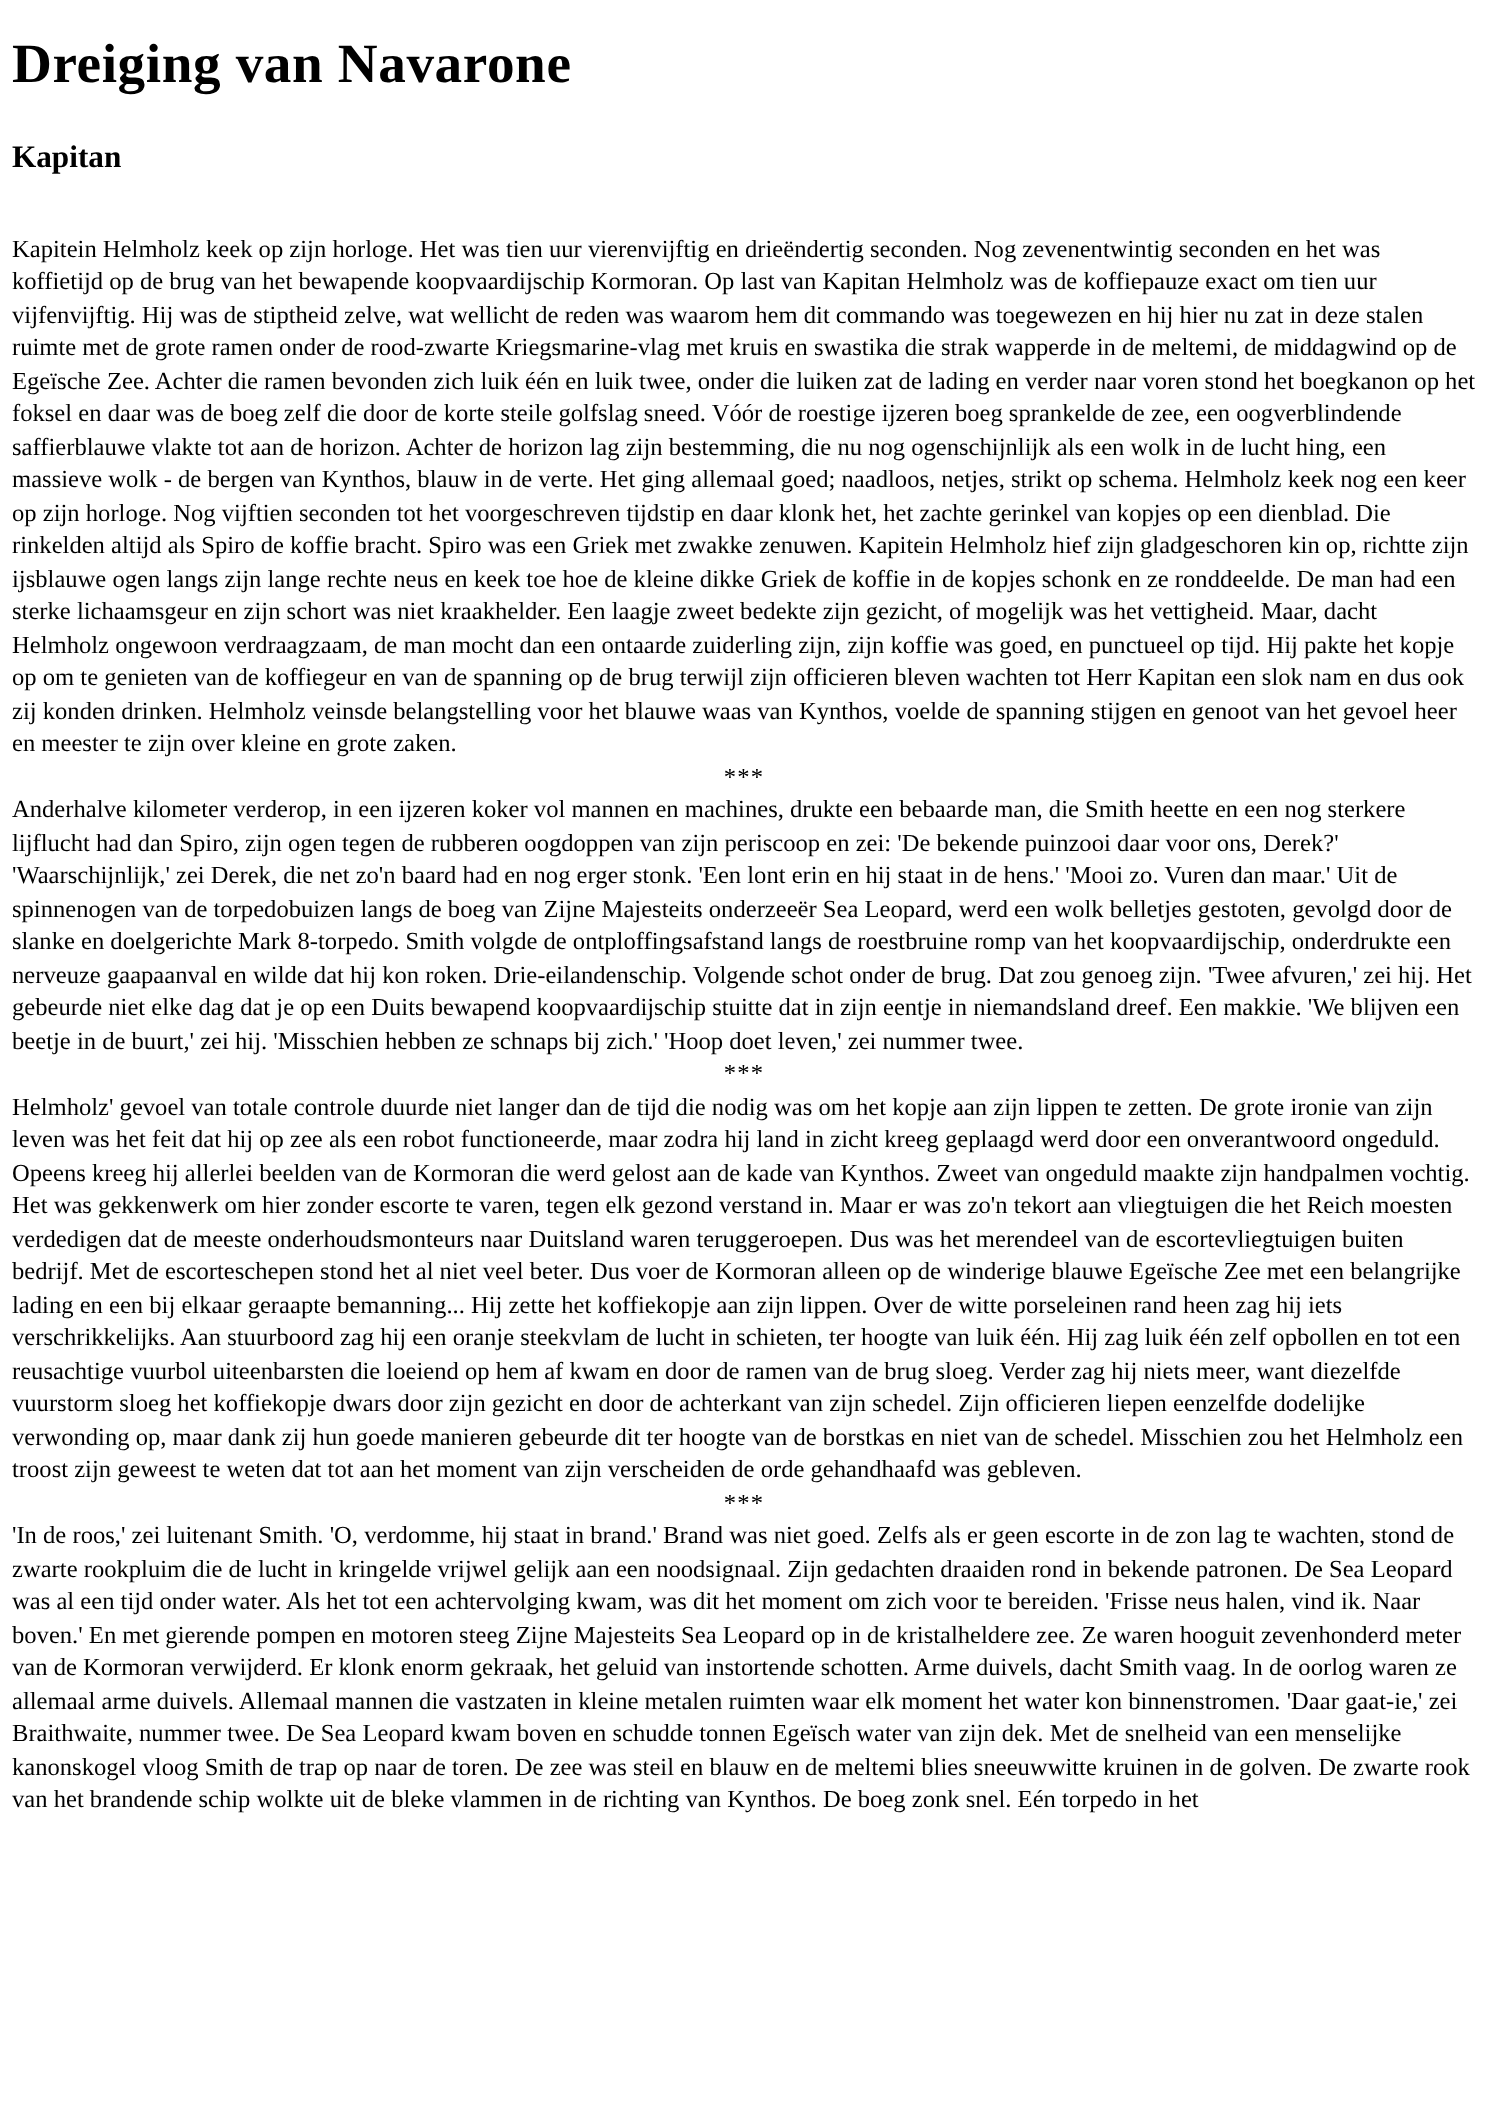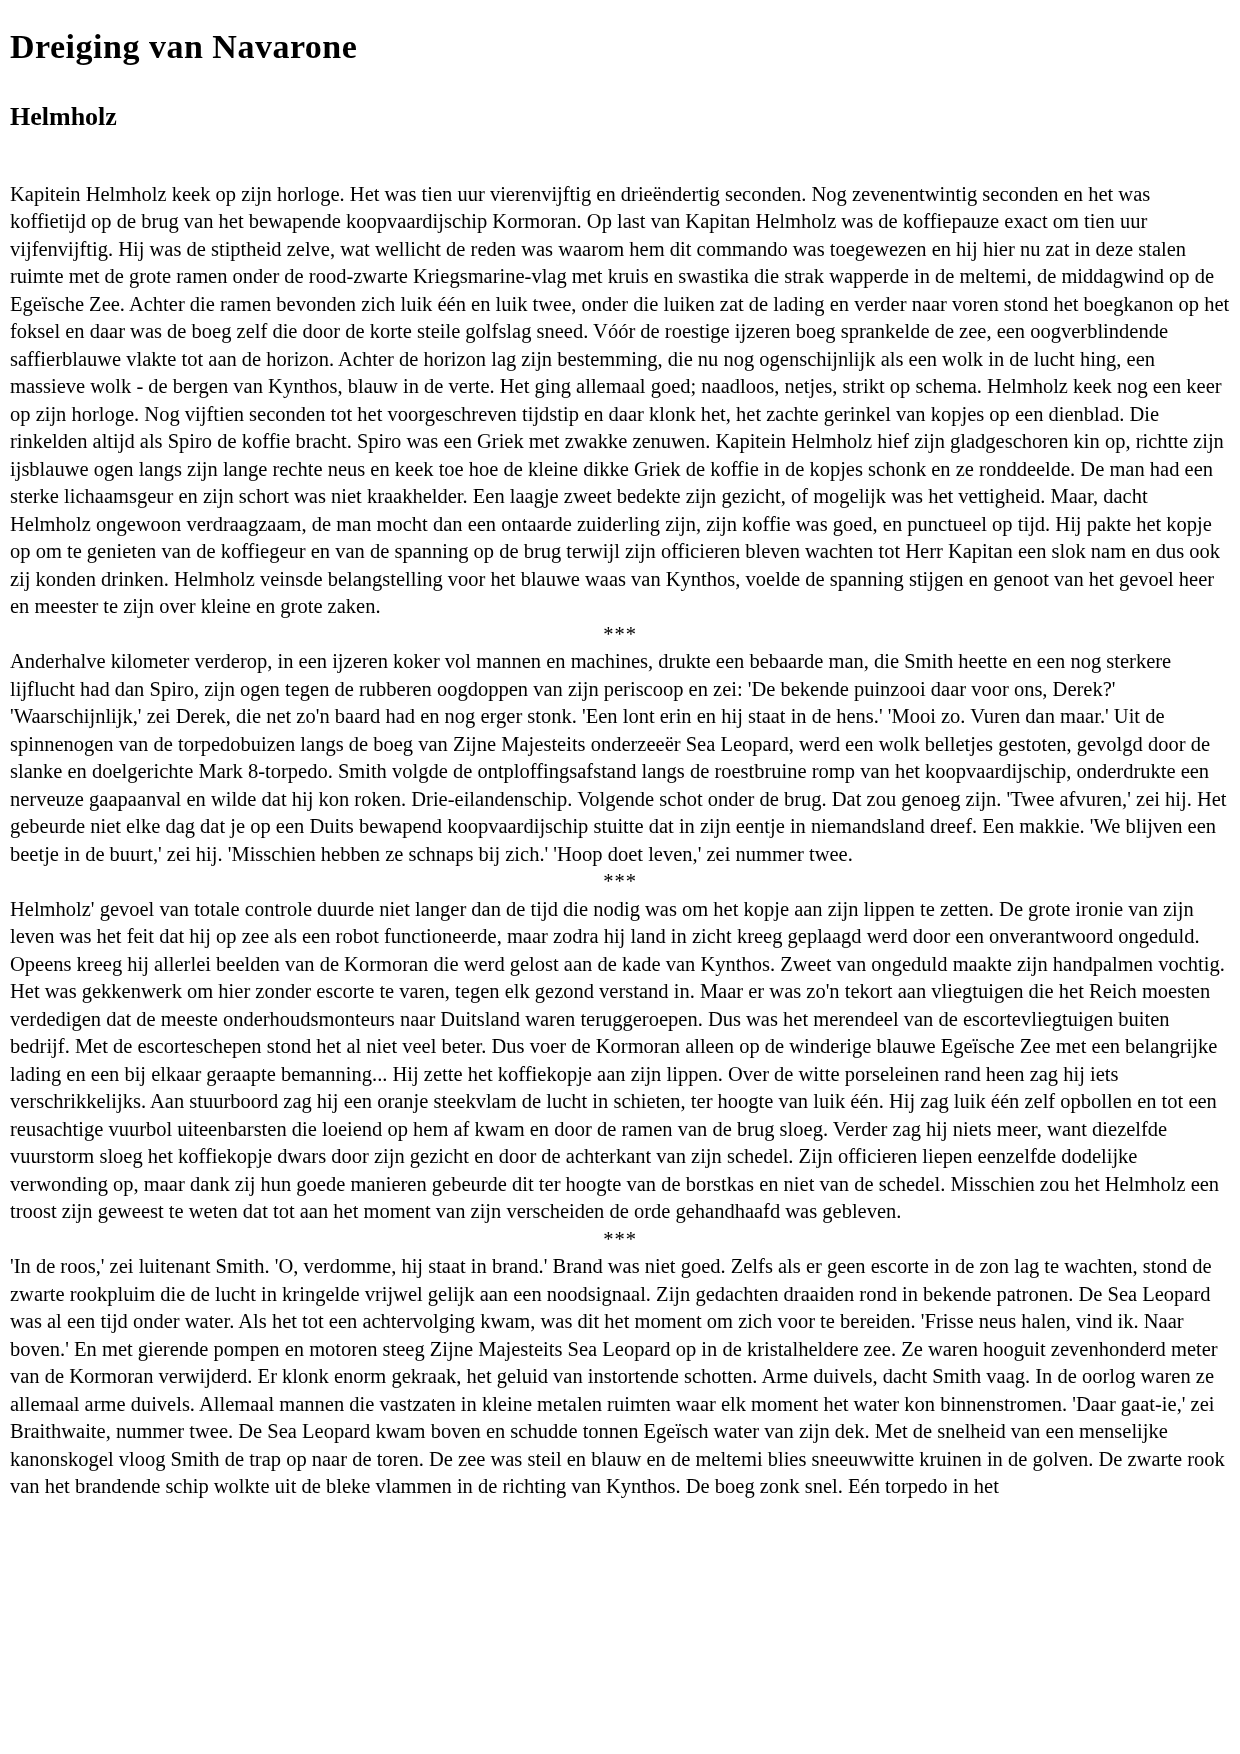--- a/index.html
+++ b/index.html
@@ -13,21 +13,21 @@
     height: 1754px;
     margin: 0 auto;
     background: #ffffff;
     color: #000000;
     font-family: "Liberation Serif", "DejaVu Serif", serif;
     box-sizing: border-box;
     padding: 27px 10px 0 10px;
     overflow: hidden;
   }
   .book-title {
-    font-size: 34px;
+    font-size: 46px;
     font-weight: bold;
     line-height: 1.15;
     margin: 0;
     letter-spacing: 0.5px;
   }
   .chapter-heading {
     font-size: 26px;
     font-weight: bold;
     line-height: 1.15;
     margin: 36px 0 0 0;
@@ -48,21 +48,21 @@
     line-height: 27.5px;
     letter-spacing: 1px;
   }
 </style>
 </head>
 <body>
 
 <div class="page">
   <h1 class="book-title">Dreiging van Navarone</h1>
 
-  <h2 class="chapter-heading">Helmholz</h2>
+  <h2 class="chapter-heading">Kapitan</h2>
 
   <div class="body-text">
     <p>Kapitein Helmholz keek op zijn horloge. Het was tien uur vierenvijftig en drieëndertig seconden. Nog zevenentwintig seconden en het was koffietijd op de brug van het bewapende koopvaardijschip Kormoran. Op last van Kapitan Helmholz was de koffiepauze exact om tien uur vijfenvijftig. Hij was de stiptheid zelve, wat wellicht de reden was waarom hem dit commando was toegewezen en hij hier nu zat in deze stalen ruimte met de grote ramen onder de rood-zwarte Kriegsmarine-vlag met kruis en swastika die strak wapperde in de meltemi, de middagwind op de Egeïsche Zee. Achter die ramen bevonden zich luik één en luik twee, onder die luiken zat de lading en verder naar voren stond het boegkanon op het foksel en daar was de boeg zelf die door de korte steile golfslag sneed. Vóór de roestige ijzeren boeg sprankelde de zee, een oogverblindende saffierblauwe vlakte tot aan de horizon. Achter de horizon lag zijn bestemming, die nu nog ogenschijnlijk als een wolk in de lucht hing, een massieve wolk - de bergen van Kynthos, blauw in de verte. Het ging allemaal goed; naadloos, netjes, strikt op schema. Helmholz keek nog een keer op zijn horloge. Nog vijftien seconden tot het voorgeschreven tijdstip en daar klonk het, het zachte gerinkel van kopjes op een dienblad. Die rinkelden altijd als Spiro de koffie bracht. Spiro was een Griek met zwakke zenuwen. Kapitein Helmholz hief zijn gladgeschoren kin op, richtte zijn ijsblauwe ogen langs zijn lange rechte neus en keek toe hoe de kleine dikke Griek de koffie in de kopjes schonk en ze ronddeelde. De man had een sterke lichaamsgeur en zijn schort was niet kraakhelder. Een laagje zweet bedekte zijn gezicht, of mogelijk was het vettigheid. Maar, dacht Helmholz ongewoon verdraagzaam, de man mocht dan een ontaarde zuiderling zijn, zijn koffie was goed, en punctueel op tijd. Hij pakte het kopje op om te genieten van de koffiegeur en van de spanning op de brug terwijl zijn officieren bleven wachten tot Herr Kapitan een slok nam en dus ook zij konden drinken. Helmholz veinsde belangstelling voor het blauwe waas van Kynthos, voelde de spanning stijgen en genoot van het gevoel heer en meester te zijn over kleine en grote zaken.</p>
 
     <div class="separator">***</div>
 
     <p>Anderhalve kilometer verderop, in een ijzeren koker vol mannen en machines, drukte een bebaarde man, die Smith heette en een nog sterkere lijflucht had dan Spiro, zijn ogen tegen de rubberen oogdoppen van zijn periscoop en zei: 'De bekende puinzooi daar voor ons, Derek?' 'Waarschijnlijk,' zei Derek, die net zo'n baard had en nog erger stonk. 'Een lont erin en hij staat in de hens.' 'Mooi zo. Vuren dan maar.' Uit de spinnenogen van de torpedobuizen langs de boeg van Zijne Majesteits onderzeeër Sea Leopard, werd een wolk belletjes gestoten, gevolgd door de slanke en doelgerichte Mark 8-torpedo. Smith volgde de ontploffingsafstand langs de roestbruine romp van het koopvaardijschip, onderdrukte een nerveuze gaapaanval en wilde dat hij kon roken. Drie-eilandenschip. Volgende schot onder de brug. Dat zou genoeg zijn. 'Twee afvuren,' zei hij. Het gebeurde niet elke dag dat je op een Duits bewapend koopvaardijschip stuitte dat in zijn eentje in niemandsland dreef. Een makkie. 'We blijven een beetje in de buurt,' zei hij. 'Misschien hebben ze schnaps bij zich.' 'Hoop doet leven,' zei nummer twee.</p>
 
     <div class="separator">***</div>
 

